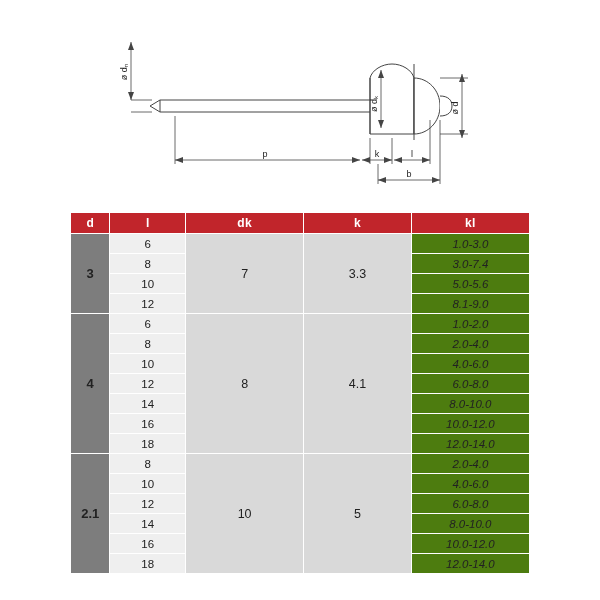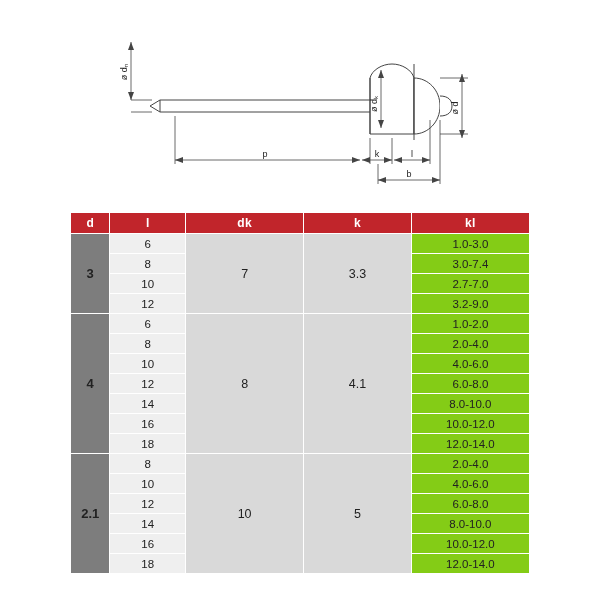--- a/index.html
+++ b/index.html
@@ -101,22 +101,23 @@
     background: #efefef;
     width: 70px;
   }
   td.cell-dk, td.cell-k {
     background: #d9d9d9;
     font-size: 12.5px;
   }
   td.cell-dk { width: 110px; }
   td.cell-k  { width: 100px; }
   td.cell-kl {
-    background: #84cc16;
+    background: #4d7c0f;
     width: 110px;
+    font-style: italic;
   }
 
   
   tr.group-start td.cell-l,
   tr.group-start td.cell-kl {
     border-top: 1px solid #ffffff;
   }
 </style>
 </head>
 <body>
@@ -233,25 +234,25 @@
         <td class="cell-dk" rowspan="4">7</td>
         <td class="cell-k" rowspan="4">3.3</td>
         <td class="cell-kl">1.0-3.0</td>
       </tr>
       <tr>
         <td class="cell-l">8</td>
         <td class="cell-kl">3.0-7.4</td>
       </tr>
       <tr>
         <td class="cell-l">10</td>
-        <td class="cell-kl">2.7-7.0</td>
+        <td class="cell-kl">5.0-5.6</td>
       </tr>
       <tr>
         <td class="cell-l">12</td>
-        <td class="cell-kl">3.2-9.0</td>
+        <td class="cell-kl">8.1-9.0</td>
       </tr>
 
       <tr class="group-start">
         <td class="cell-d" rowspan="7">4</td>
         <td class="cell-l">6</td>
         <td class="cell-dk" rowspan="7">8</td>
         <td class="cell-k" rowspan="7">4.1</td>
         <td class="cell-kl">1.0-2.0</td>
       </tr>
       <tr>

